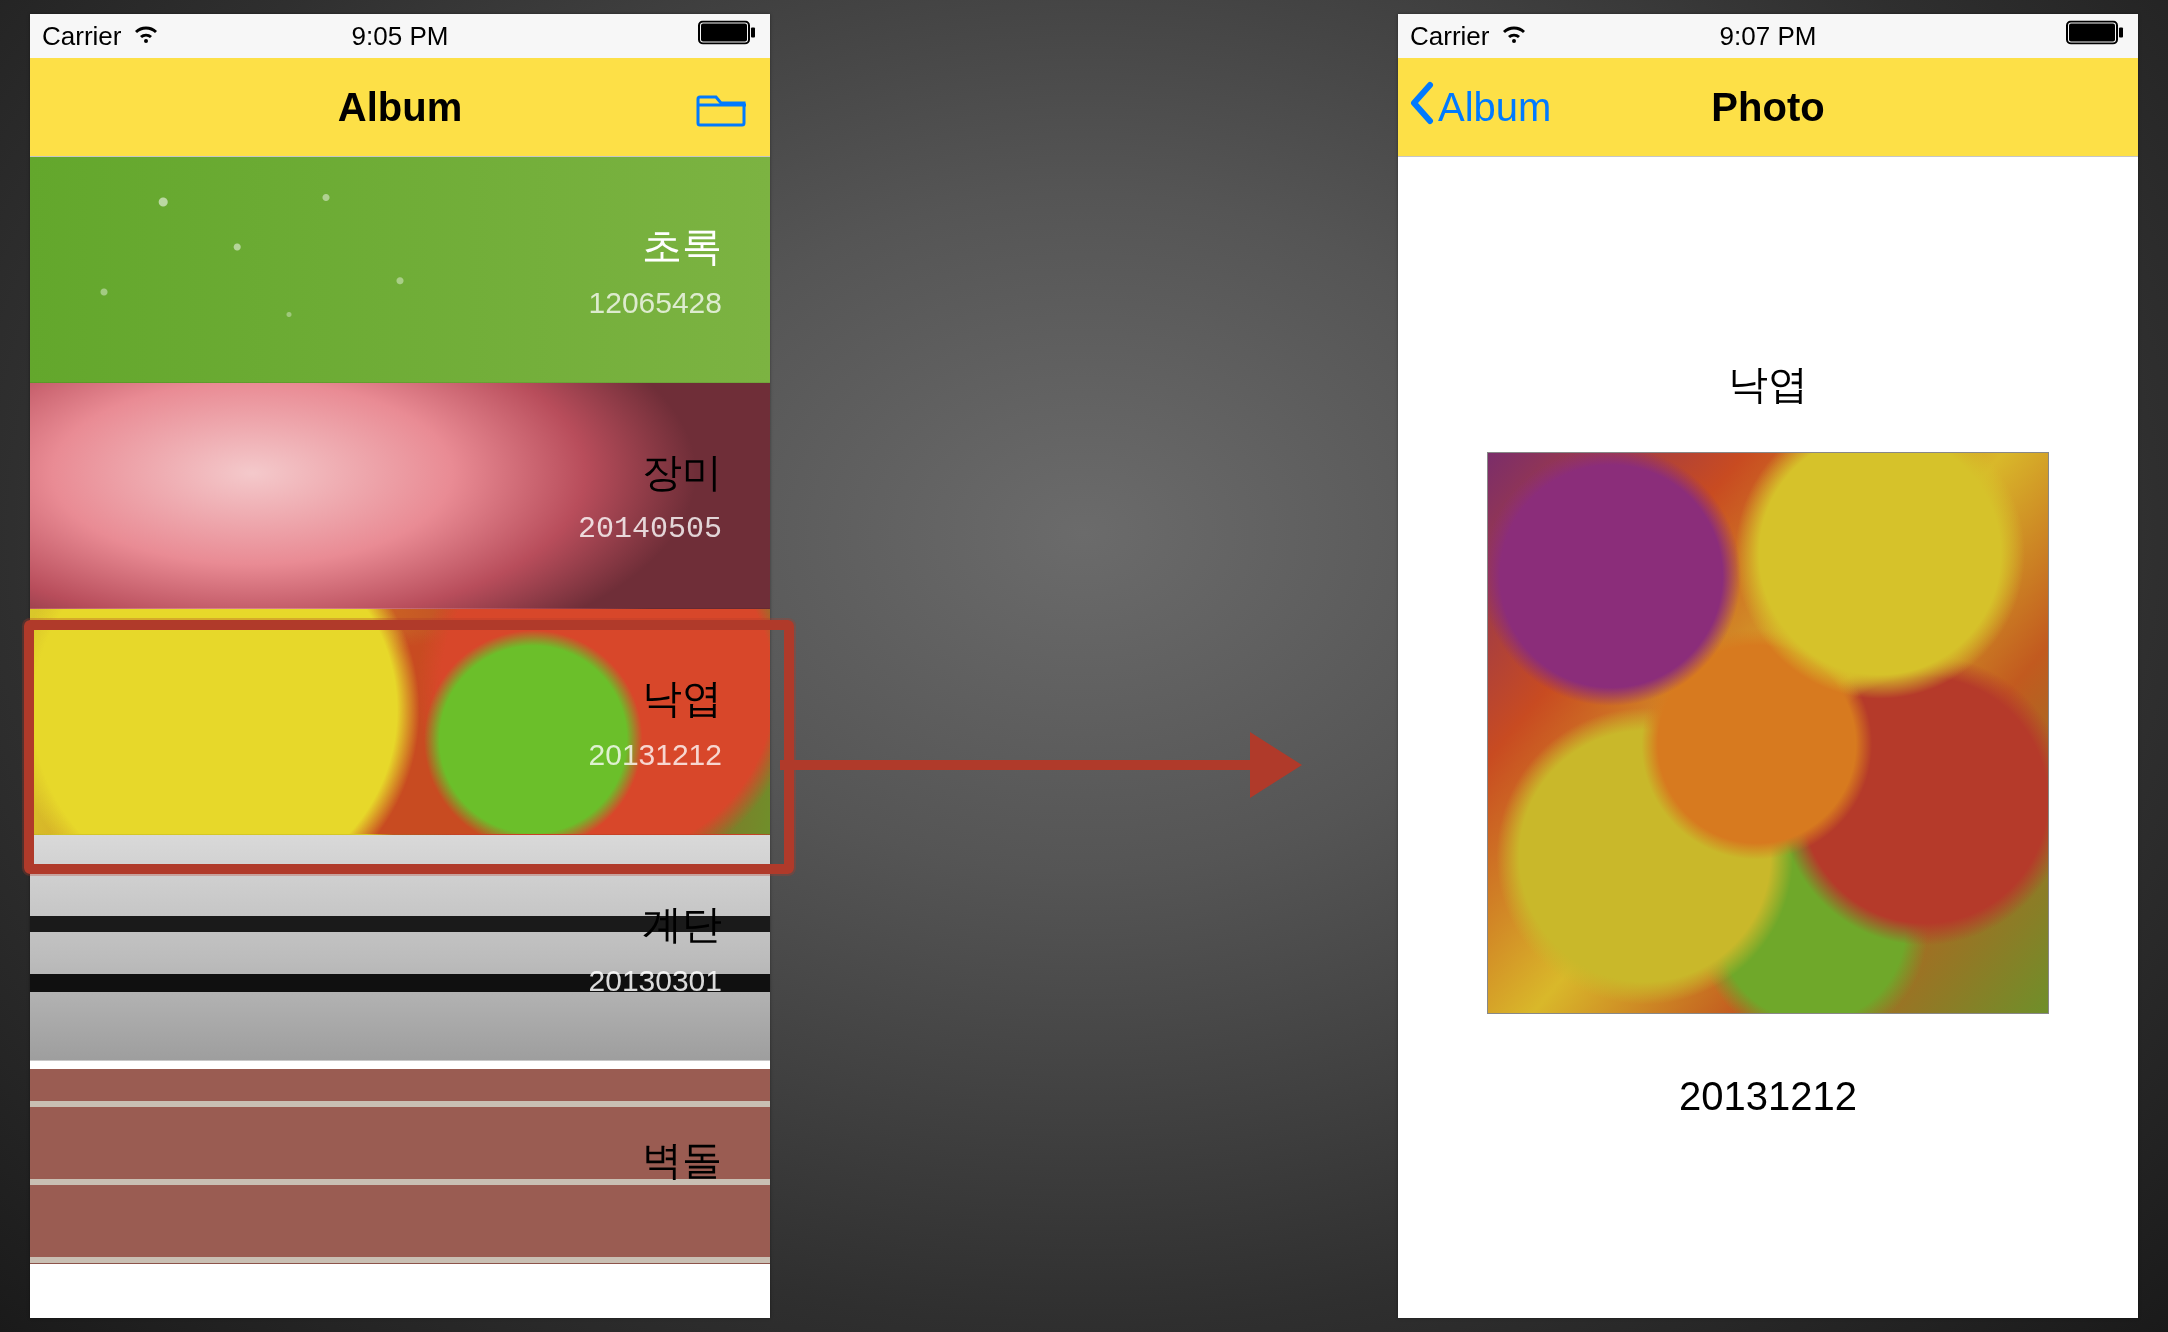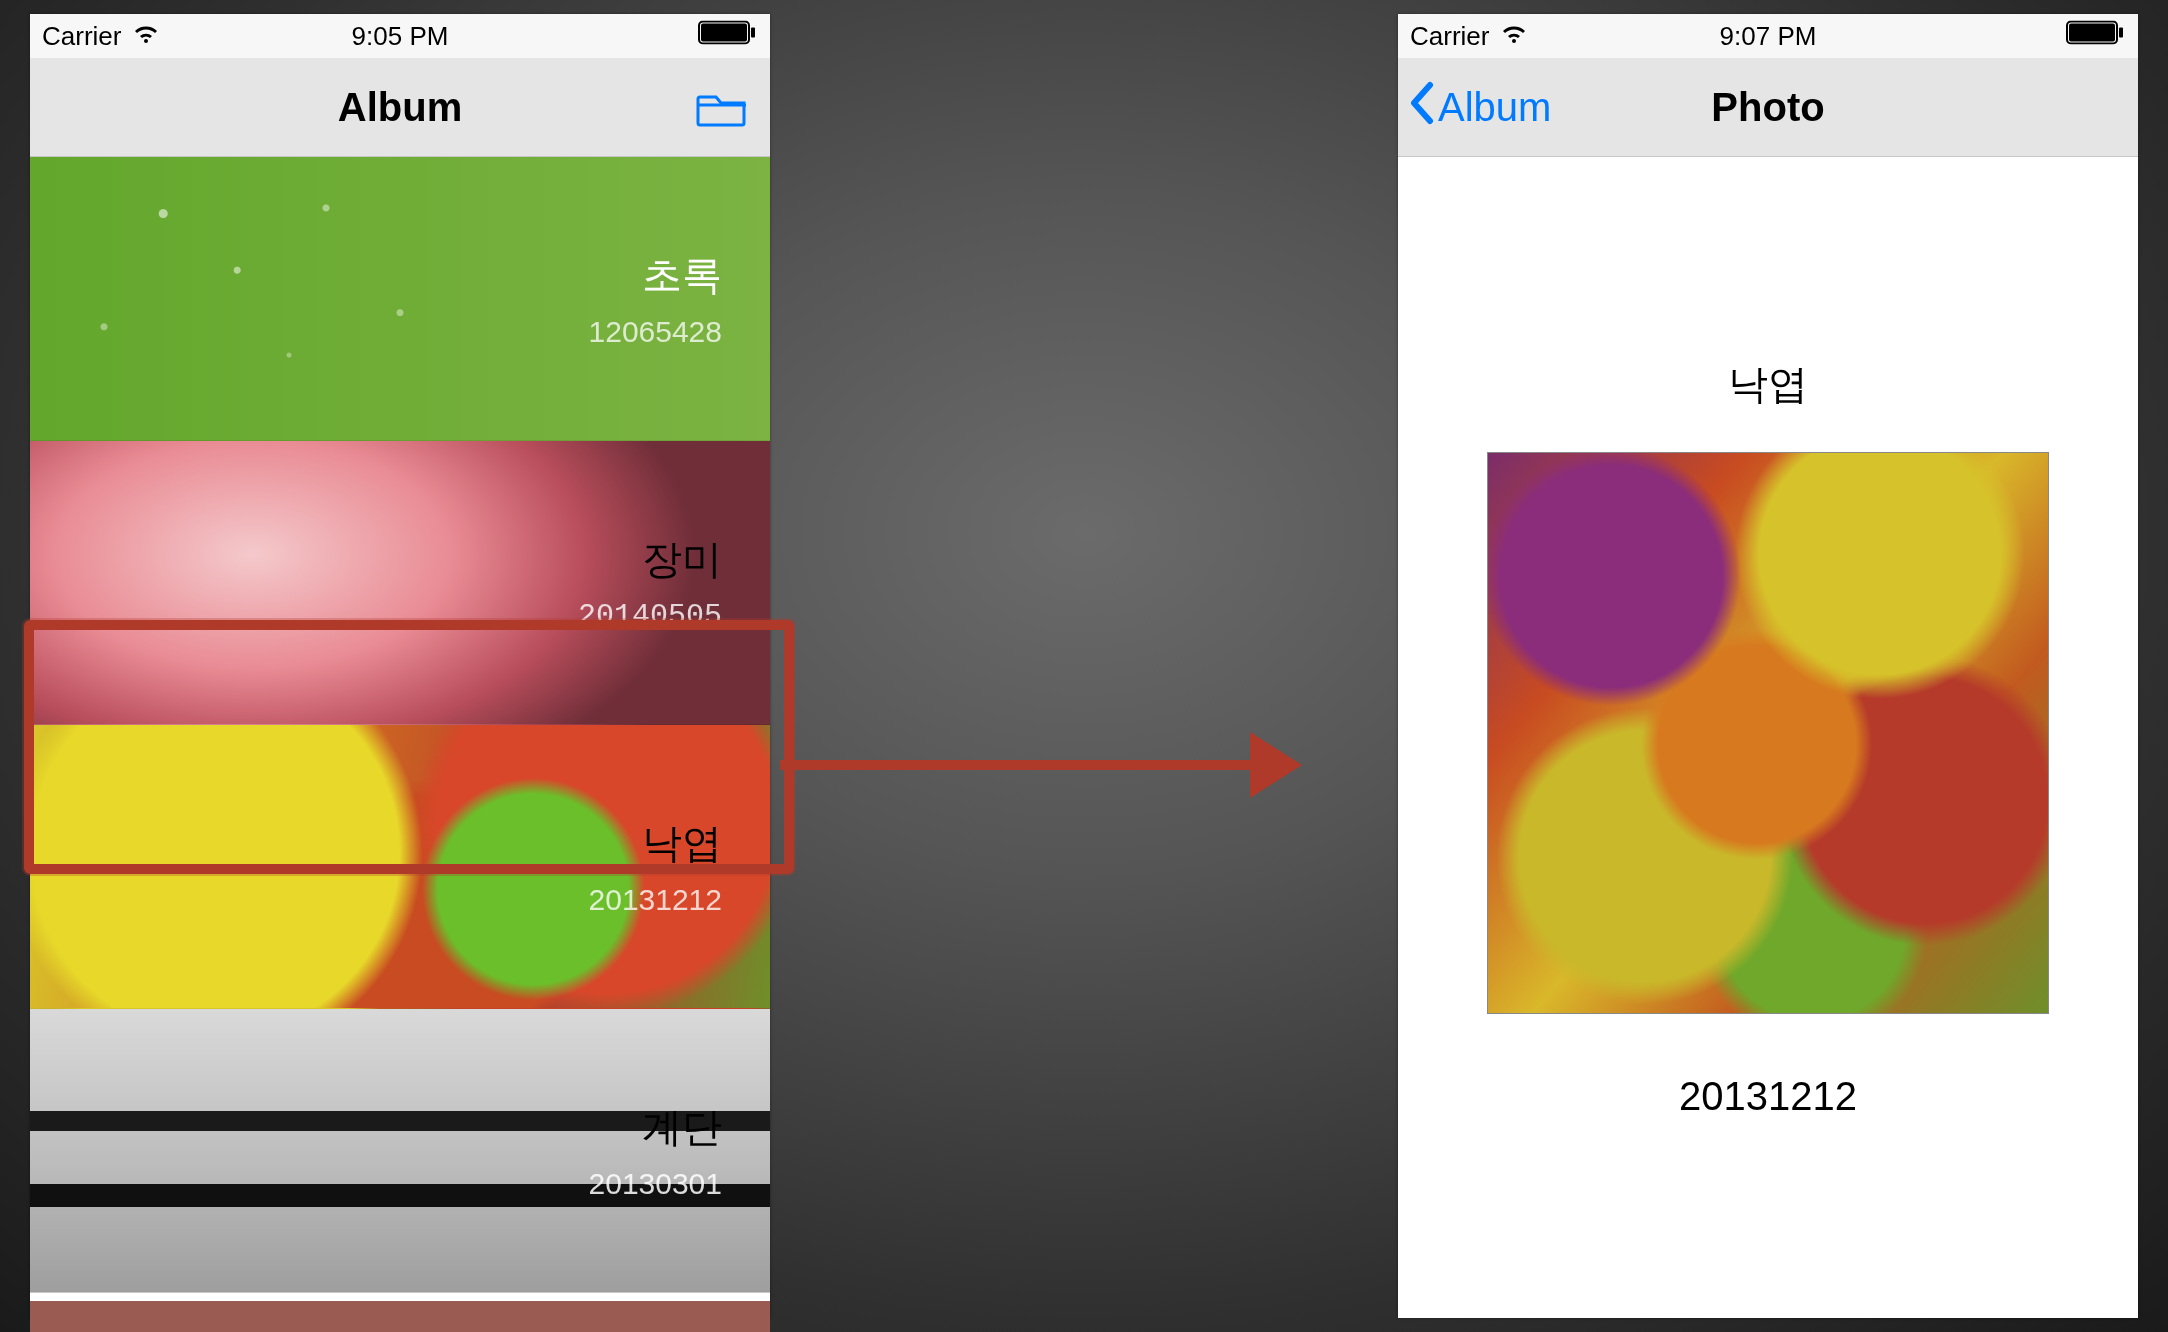--- a/index.html
+++ b/index.html
@@ -16,39 +16,39 @@
   .phone.right{right:30px;}
   .statusbar{
     height:44px;background:#f7f7f7;display:flex;align-items:center;
     font-size:26px;color:#000;padding:0 12px;position:relative;
   }
   .statusbar .carrier{margin-right:10px;}
   .statusbar .wifi{display:inline-block;}
   .statusbar .time{position:absolute;left:50%;transform:translateX(-50%);font-weight:400;}
   .statusbar .battery{position:absolute;right:14px;top:50%;transform:translateY(-50%);}
   .navbar{
-    height:98px;background:#e5e5e5;border-bottom:1px solid #c6c6c8;
+    height:98px;background:#fde047;border-bottom:1px solid #c6c6c8;
     display:flex;align-items:center;position:relative;
   }
   .navbar .title{
     position:absolute;left:50%;transform:translateX(-50%);
     font-size:40px;font-weight:600;
   }
   .navbar .folder-btn{
     position:absolute;right:22px;top:50%;transform:translateY(-50%);
     width:52px;height:40px;
   }
   .navbar .back-btn{
     display:flex;align-items:center;color:#007aff;font-size:40px;
     padding-left:10px;cursor:pointer;
   }
   .navbar .back-btn .chevron{margin-right:4px;}
   .list{width:100%;}
   .row{
-    height:284px;width:100%;position:relative;color:#000;
+    height:226px;width:100%;position:relative;color:#000;
     display:flex;flex-direction:column;align-items:flex-end;justify-content:center;
     padding-right:48px;box-sizing:border-box;border-bottom:1px solid rgba(0,0,0,.08);
     cursor:pointer;
   }
   .row .r-title{font-size:40px;margin-bottom:12px;}
   .row .r-date{font-size:30px;opacity:.6;}
   .row.green{
     background:
       radial-gradient(circle at 18% 20%,rgba(255,255,255,.55) 0 4px,transparent 5px),
       radial-gradient(circle at 28% 40%,rgba(255,255,255,.5) 0 3px,transparent 4px),

